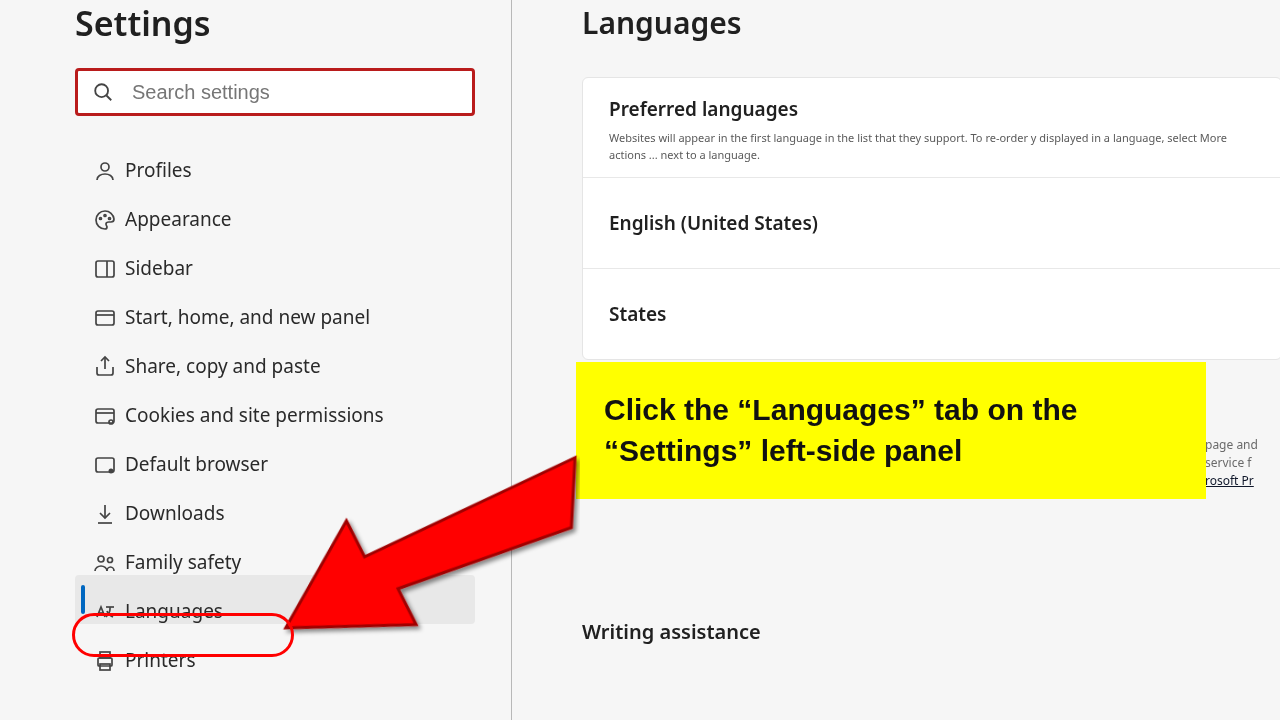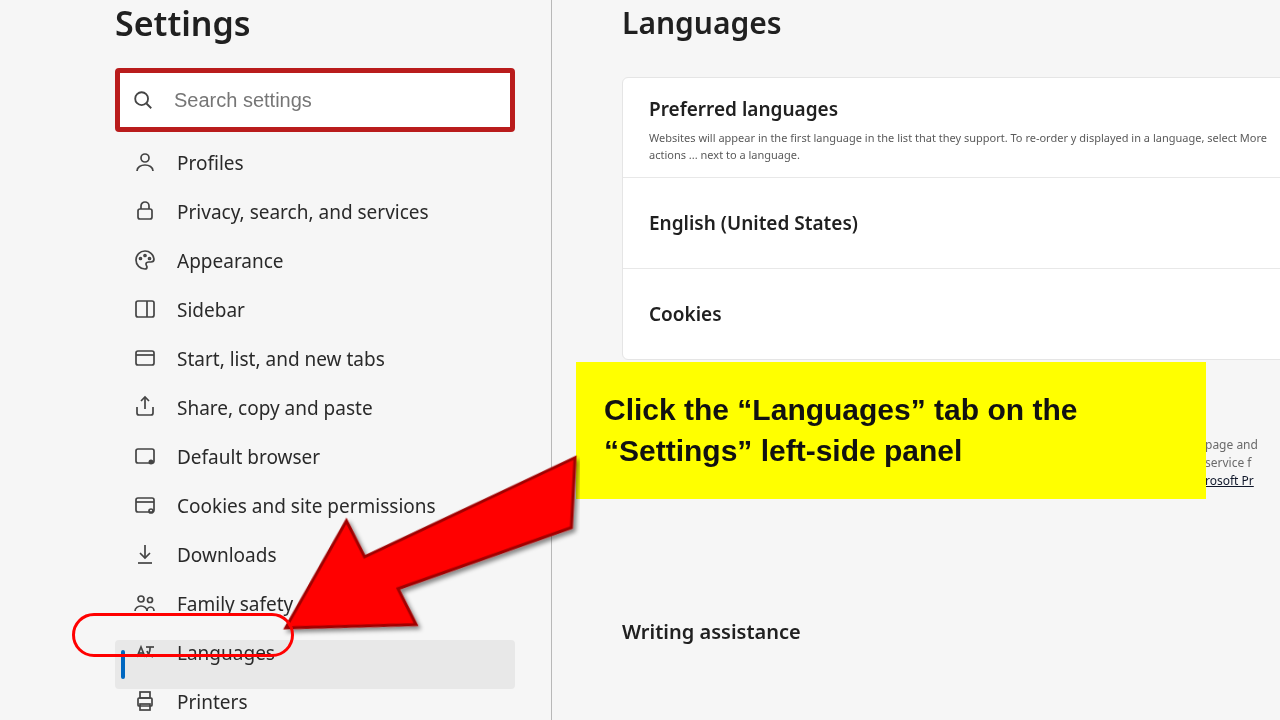--- a/index.html
+++ b/index.html
@@ -13,56 +13,55 @@
     color: #202020;
   }
   .layout {
     display: flex;
     height: 100%;
   }
   .sidebar {
     width: 520px;
     padding: 0 36px 0 75px;
     border-right: 1px solid #b8b8b8;
-    margin-left: 40px;
   }
   .sidebar-title {
     font-size: 34px;
     font-weight: 600;
     margin: 0 0 22px 0;
   }
   .search-wrap {
     position: relative;
     margin-bottom: 18px;
     width: 400px;
   }
   .search-input {
     width: 100%;
-    height: 64px;
+    height: 48px;
     padding: 0 14px 0 54px;
-    border: 5px solid #b91c1c;
+    border: 3px solid #b91c1c;
     border-radius: 4px;
     background: #fff;
     font-size: 20px;
     outline: none;
   }
   .search-input::placeholder { color: #767676; }
   .search-icon {
     position: absolute;
     left: 17px;
     top: 50%;
     transform: translateY(-50%);
     width: 22px; height: 22px;
     color: #444;
   }
   .nav-list { list-style: none; width: 400px; }
   .nav-item {
     display: flex;
-    align-items: flex-start;
-    gap: 20px;
+    align-items: flex-end;
+    gap: 8px;
     height: 49px;
     padding: 0 12px 0 18px;
     font-size: 19px;
     color: #2a2a2a;
     cursor: pointer;
     border-radius: 4px;
     position: relative;
   }
   .nav-item .icon { width: 24px; height: 24px; color: #444; flex-shrink: 0; display:flex; align-items:center; justify-content:center;}
   .nav-item.selected {
@@ -194,29 +193,20 @@
           <svg viewBox="0 0 24 24" fill="none" stroke="currentColor" stroke-width="1.7">
               <circle cx="12" cy="8" r="4"></circle>
               <path d="M4 21c0-4 4-6 8-6s8 2 8 6"></path>
             </svg>
         </span>
         <span>Profiles</span>
       </li>
       <li class="nav-item">
         <span class="icon">
           <svg viewBox="0 0 24 24" fill="none" stroke="currentColor" stroke-width="1.7">
-              <rect x="5" y="10" width="14" height="10" rx="2"></rect>
-              <path d="M8 10V7a4 4 0 0 1 8 0v3"></path>
-            </svg>
-        </span>
-        <span>Privacy, search, and services</span>
-      </li>
-      <li class="nav-item">
-        <span class="icon">
-          <svg viewBox="0 0 24 24" fill="none" stroke="currentColor" stroke-width="1.7">
               <path d="M12 3a9 9 0 1 0 0 18c1.5 0 2-1 2-2s-1-1.5-1-3 1-2 3-2h2a3 3 0 0 0 3-3 9 9 0 0 0-9-8z"></path>
               <circle cx="7.5" cy="10.5" r="1"></circle>
               <circle cx="12" cy="7.5" r="1"></circle>
               <circle cx="16.5" cy="10.5" r="1"></circle>
             </svg>
         </span>
         <span>Appearance</span>
       </li>
       <li class="nav-item">
         <span class="icon">
@@ -227,50 +217,50 @@
         </span>
         <span>Sidebar</span>
       </li>
       <li class="nav-item">
         <span class="icon">
           <svg viewBox="0 0 24 24" fill="none" stroke="currentColor" stroke-width="1.7">
               <rect x="3" y="5" width="18" height="14" rx="2"></rect>
               <line x1="3" y1="9" x2="21" y2="9"></line>
             </svg>
         </span>
-        <span>Start, list, and new tabs</span>
+        <span>Start, home, and new panel</span>
       </li>
       <li class="nav-item">
         <span class="icon">
           <svg viewBox="0 0 24 24" fill="none" stroke="currentColor" stroke-width="1.7">
               <path d="M4 12v6a2 2 0 0 0 2 2h12a2 2 0 0 0 2-2v-6"></path>
               <path d="M16 6l-4-4-4 4"></path>
               <line x1="12" y1="2" x2="12" y2="14"></line>
             </svg>
         </span>
         <span>Share, copy and paste</span>
       </li>
       <li class="nav-item">
         <span class="icon">
           <svg viewBox="0 0 24 24" fill="none" stroke="currentColor" stroke-width="1.7">
               <rect x="3" y="5" width="18" height="14" rx="2"></rect>
-              <circle cx="18" cy="18" r="2.5" fill="currentColor" stroke="none"></circle>
-            </svg>
-        </span>
-        <span>Default browser</span>
-      </li>
-      <li class="nav-item">
-        <span class="icon">
-          <svg viewBox="0 0 24 24" fill="none" stroke="currentColor" stroke-width="1.7">
-              <rect x="3" y="5" width="18" height="14" rx="2"></rect>
               <line x1="3" y1="9" x2="21" y2="9"></line>
               <circle cx="18" cy="18" r="2"></circle>
             </svg>
         </span>
         <span>Cookies and site permissions</span>
+      </li>
+      <li class="nav-item">
+        <span class="icon">
+          <svg viewBox="0 0 24 24" fill="none" stroke="currentColor" stroke-width="1.7">
+              <rect x="3" y="5" width="18" height="14" rx="2"></rect>
+              <circle cx="18" cy="18" r="2.5" fill="currentColor" stroke="none"></circle>
+            </svg>
+        </span>
+        <span>Default browser</span>
       </li>
       <li class="nav-item">
         <span class="icon">
           <svg viewBox="0 0 24 24" fill="none" stroke="currentColor" stroke-width="1.7">
               <path d="M12 3v12"></path>
               <path d="M7 11l5 5 5-5"></path>
               <line x1="5" y1="21" x2="19" y2="21"></line>
             </svg>
         </span>
         <span>Downloads</span>
@@ -313,21 +303,21 @@
 
   <main class="main">
     <h2 class="section-title">Languages</h2>
 
     <div class="card">
       <div class="card-header">
         <div class="card-header-title">Preferred languages</div>
         <div class="card-header-desc">Websites will appear in the first language in the list that they support. To re-order y displayed in a language, select More actions ... next to a language.</div>
       </div>
       <div class="lang-row">English (United States)</div>
-      <div class="lang-row">Cookies</div>
+      <div class="lang-row">States</div>
     </div>
 
     <h2 class="section-title-2">Writing assistance</h2>
 
   </main>
 </div>
 
 <div class="floating-text">
   <span>page and</span><br>
   <span>service f</span><br>

